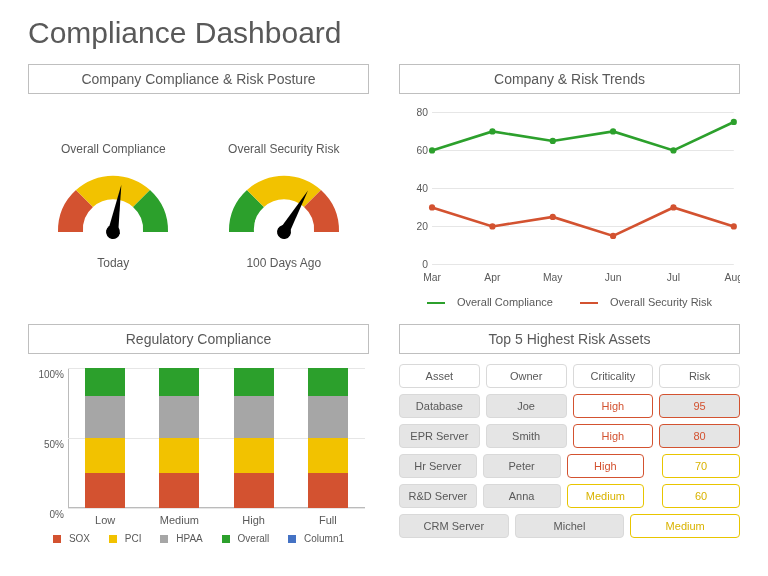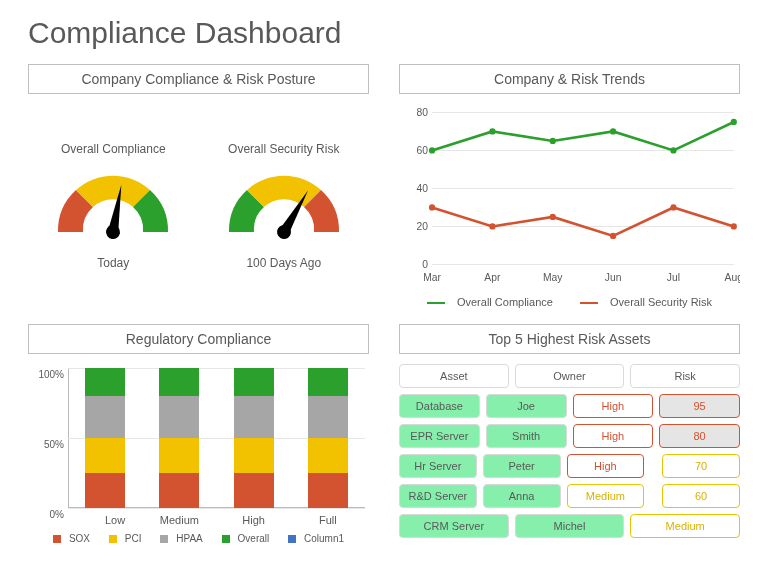--- a/index.html
+++ b/index.html
@@ -67,21 +67,21 @@
   
   .risk-table { flex:1; display:flex; flex-direction:column; gap:6px;}
   .risk-row { display:flex; gap:6px;}
   .cell {
     flex:1;
     border:1px solid #d9d9d9;
     border-radius:4px;
     text-align:center;
     font-size:11px;
     padding:5px 0;
-    background:#86efac;
+    background:#e5e5e5;
     color:#595959;
   }
   .cell.head { background:#fff; font-weight:400;}
   .cell.high { color:#d35230; border-color:#d35230; background:#fff;}
   .cell.medium { color:#d9b300; border-color:#e8c500; background:#fff;}
   .cell.risk-high { color:#d35230; border-color:#d35230; background:#e5e5e5;}
   .cell.risk-med { color:#d9b300; border-color:#e8c500; background:#fff;margin-left:12px;}
 </style>
 </head>
 <body>
@@ -182,21 +182,21 @@
         <div class="grid-line" style="top: calc(50% - 16px);"></div>
         <div class="ytick" style="bottom: calc(50% + 10px);">50%</div>
         <div class="grid-line" style="top: calc(0% + 4px);"></div>
         <div class="ytick" style="bottom: calc(100% - 10px);">100%</div>
         <div class="bar-group" style="left: calc(12.5% + 14.5px); height: calc(100% - 40px); display: flex; flex-direction: column;">
           <div class="seg" style="height: calc(20%); background: rgb(44, 160, 44);"></div>
           <div class="seg" style="height: calc(30%); background: rgb(166, 166, 166);"></div>
           <div class="seg" style="height: calc(25%); background: rgb(242, 194, 0);"></div>
           <div class="seg" style="height: calc(25%); background: rgb(211, 82, 48);"></div>
         </div>
-        <div class="xcat" style="left: calc(12.5% + 14.5px); text-align: right;">Low</div>
+        <div class="xcat" style="left: calc(12.5% + 14.5px);">Low</div>
         <div class="bar-group" style="left: calc(37.5% + 3.5px); height: calc(100% - 40px); display: flex; flex-direction: column;">
           <div class="seg" style="height: calc(20%); background: rgb(44, 160, 44);"></div>
           <div class="seg" style="height: calc(30%); background: rgb(166, 166, 166);"></div>
           <div class="seg" style="height: calc(25%); background: rgb(242, 194, 0);"></div>
           <div class="seg" style="height: calc(25%); background: rgb(211, 82, 48);"></div>
         </div>
         <div class="xcat" style="left: calc(37.5% + 3.5px);">Medium</div>
         <div class="bar-group" style="left: calc(62.5% - 7.5px); height: calc(100% - 40px); display: flex; flex-direction: column;">
           <div class="seg" style="height: calc(20%); background: rgb(44, 160, 44);"></div>
           <div class="seg" style="height: calc(30%); background: rgb(166, 166, 166);"></div>
@@ -213,20 +213,21 @@
         <div class="xcat" style="left: calc(87.5% - 18.5px);">Full</div>
       </div>
   </div>
 
   <div class="panel">
     <div class="panel-header">Top 5 Highest Risk Assets</div>
     <div class="risk-table" id="risk-table">
       <div class="risk-row">
         <div class="cell head">Asset</div>
         <div class="cell head">Owner</div>
+        <div class="cell head">Criticality</div>
         <div class="cell head">Risk</div>
       </div>
     <div class="risk-row">
           <div class="cell">Database</div>
           <div class="cell">Joe</div>
           <div class="cell high">High</div>
           <div class="cell risk-high">95</div>
         </div>
         <div class="risk-row">
           <div class="cell">EPR Server</div>

